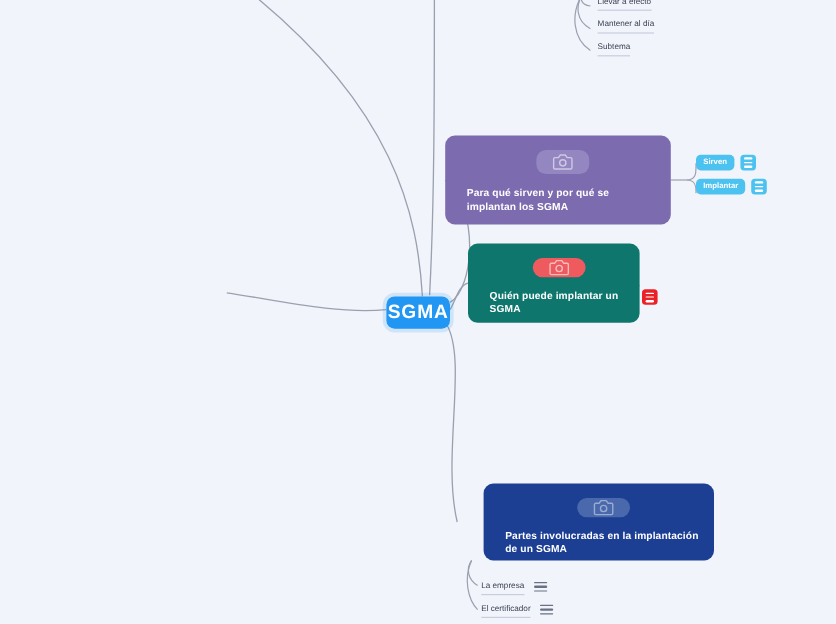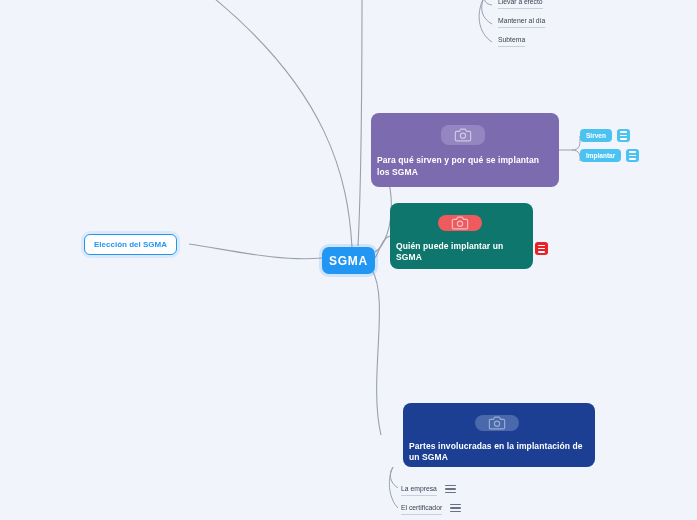--- a/index.html
+++ b/index.html
@@ -38,29 +38,29 @@
     height: 27px;
     border-radius: 7px;
     background: #2196f3;
     box-shadow: 0 0 0 3px rgba(33,150,243,0.16);
     display: flex;
     align-items: center;
     justify-content: center;
   }
   .root-node .label {
     color: #ffffff;
-    font-size: 12px;
+    font-size: 16px;
     font-weight: bold;
     letter-spacing: 0.7px;
   }
 
   
   .card {
     border-radius: 8px;
-    padding: 8px 10px 9px 6px;
+    padding: 8px 10px 9px 18px;
     display: flex;
     flex-direction: column;
   }
   .card .thumb {
     align-self: center;
     width: 44px;
     height: 44px;
     border-radius: 8px;
     display: flex;
     align-items: center;
@@ -315,23 +315,20 @@
     <span class="leaf">
       <span class="label">El certificador</span>
     </span>
     <span class="ham">
       <i></i>
         <i></i>
         <i></i>
     </span>
   </div>
 
-  <div class="node pill-outline">
-    <span class="label">Elección del SGMA</span>
-  </div>
 
   <div class="node" style="left:498px; top:-5px;">
     <span class="leaf">
       <span class="label">Llevar a efecto</span>
     </span>
   </div>
 
   <div class="node" style="left:498px; top:14px;">
     <span class="leaf">
       <span class="label">Mantener al día</span>

